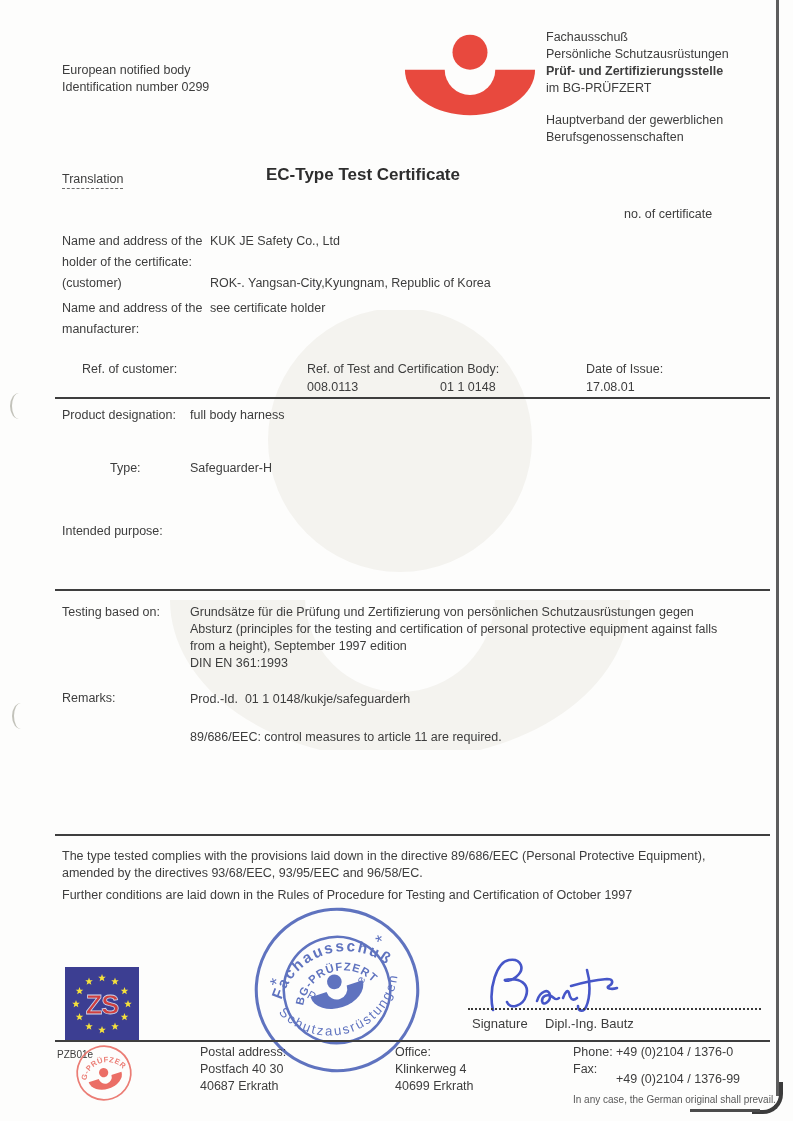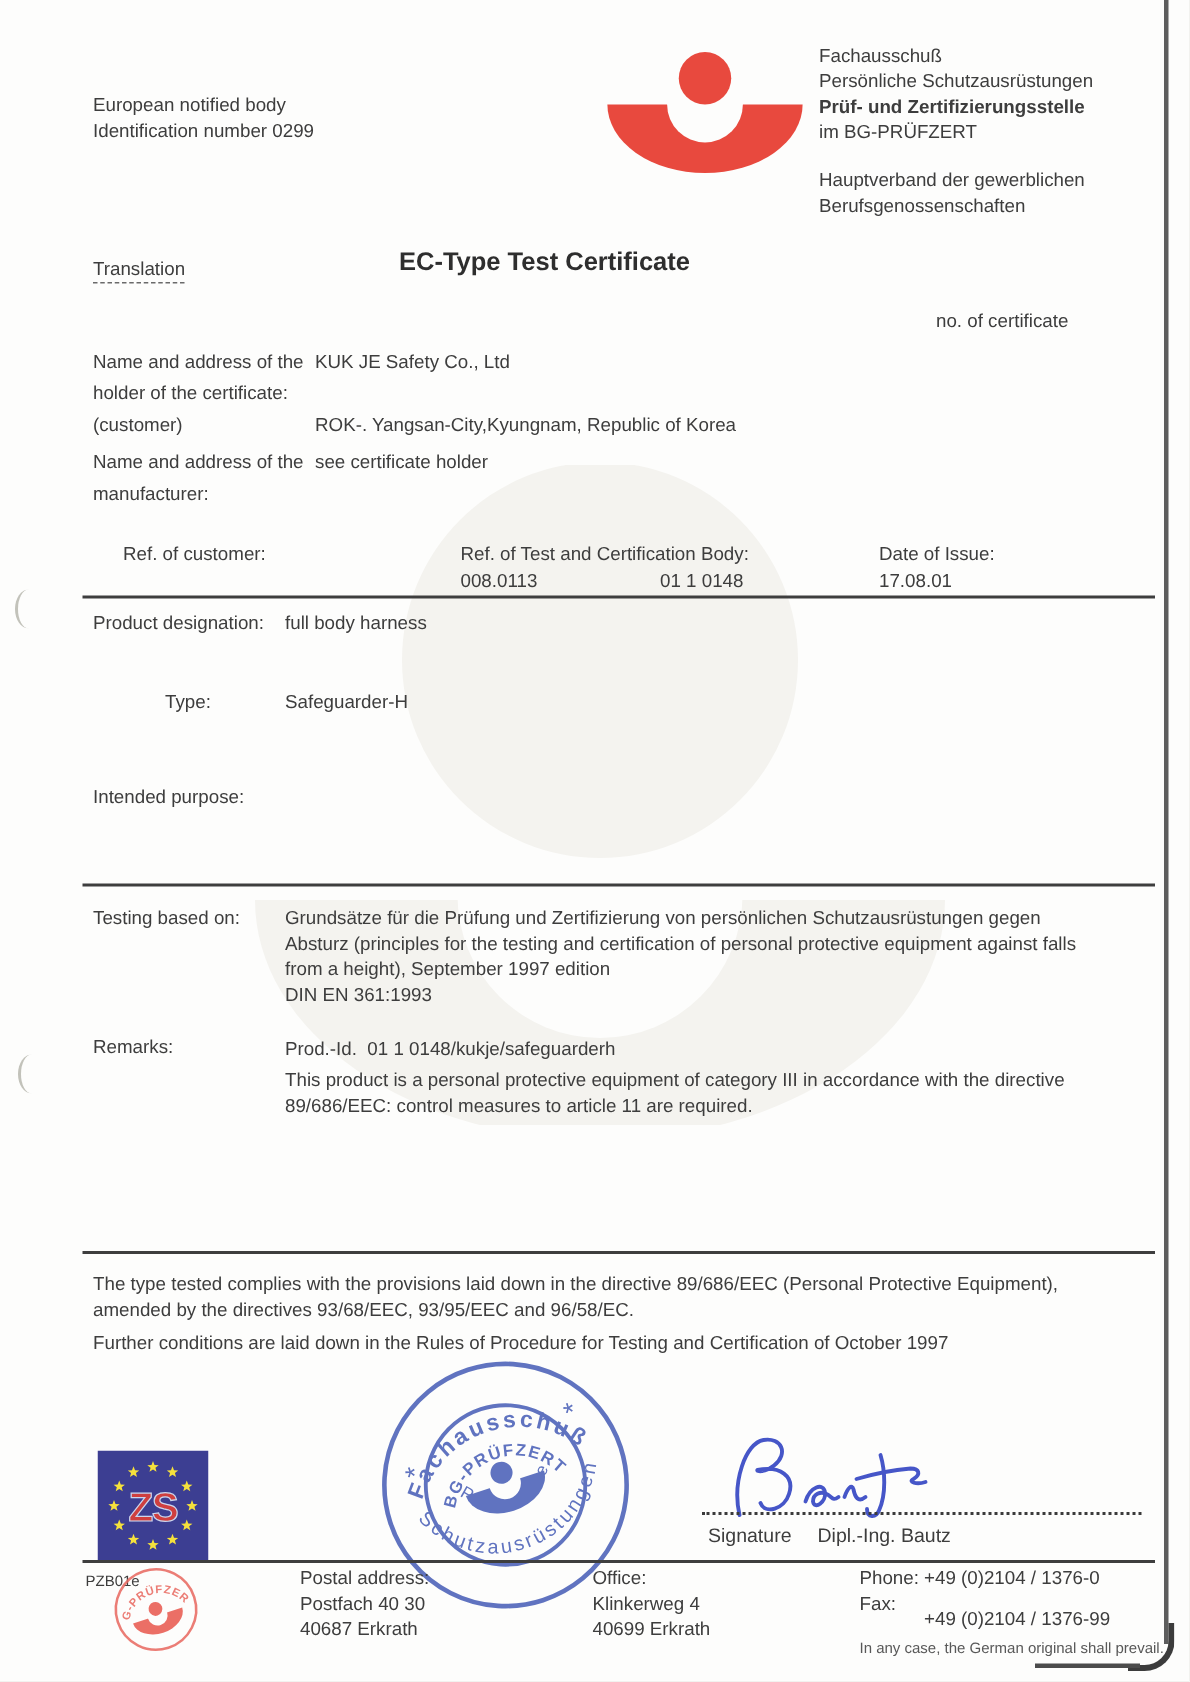--- a/index.html
+++ b/index.html
@@ -94,21 +94,20 @@
     <div class="hr" style="top:589px;"></div>
 
     <div class="t" style="left:62px;top:604px;">Testing based on:</div>
     <div class="t" style="left:190px;top:604px;">Grundsätze für die Prüfung und Zertifizierung von persönlichen Schutzausrüstungen gegen</div>
     <div class="t" style="left:190px;top:621px;">Absturz (principles for the testing and certification of personal protective equipment against falls</div>
     <div class="t" style="left:190px;top:638px;">from a height), September 1997 edition</div>
     <div class="t" style="left:190px;top:655px;">DIN EN 361:1993</div>
 
     <div class="t" style="left:62px;top:690px;">Remarks:</div>
     <div class="t" style="left:190px;top:691px;">Prod.-Id.  01 1 0148/kukje/safeguarderh</div>
-    <div class="t" style="left:190px;top:712px;">This product is a personal protective equipment of category III in accordance with the directive</div>
     <div class="t" style="left:190px;top:729px;">89/686/EEC: control measures to article 11 are required.</div>
 
     <div class="hr" style="top:834px;"></div>
 
     <div class="t" style="left:62px;top:848px;">The type tested complies with the provisions laid down in the directive 89/686/EEC (Personal Protective Equipment),</div>
     <div class="t" style="left:62px;top:865px;">amended by the directives 93/68/EEC, 93/95/EEC and 96/58/EC.</div>
     <div class="t" style="left:62px;top:887px;">Further conditions are laid down in the Rules of Procedure for Testing and Certification of October 1997</div>
 
     <svg class="abs" style="left:65px;top:967px;" width="74" height="74" viewBox="0 0 74 74">
       <rect x="0" y="0" width="74" height="74" fill="#3c3e92"></rect>

